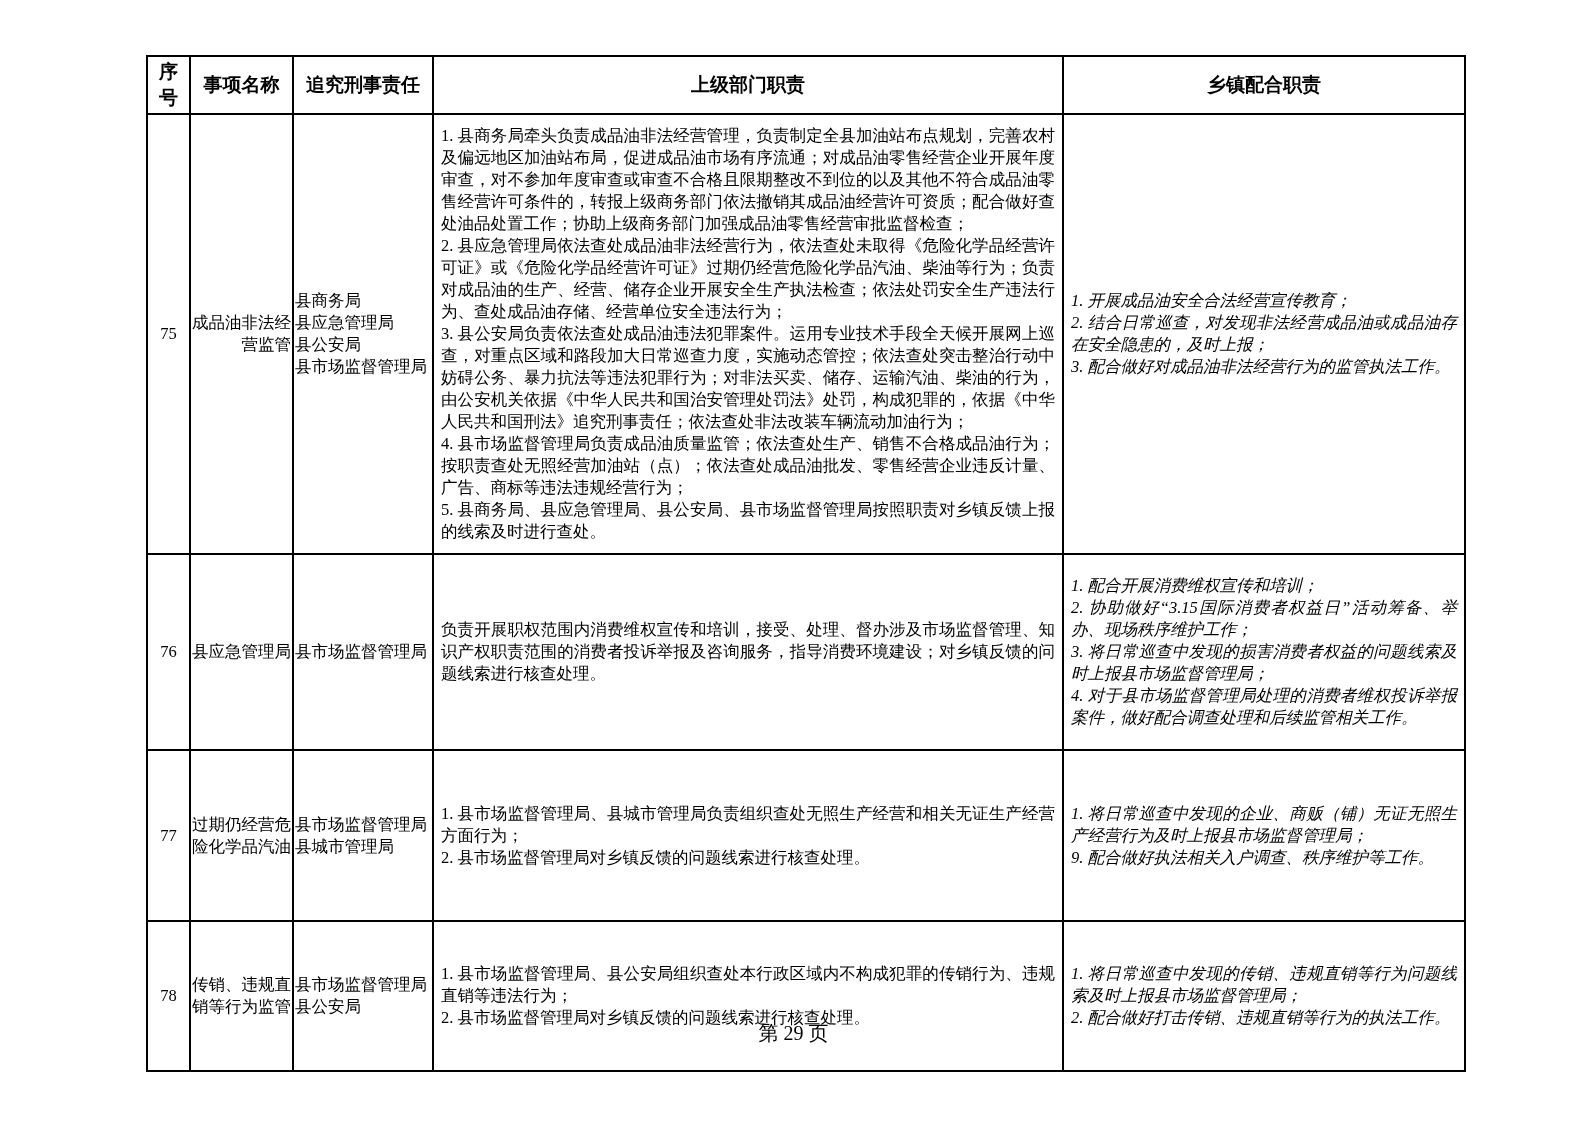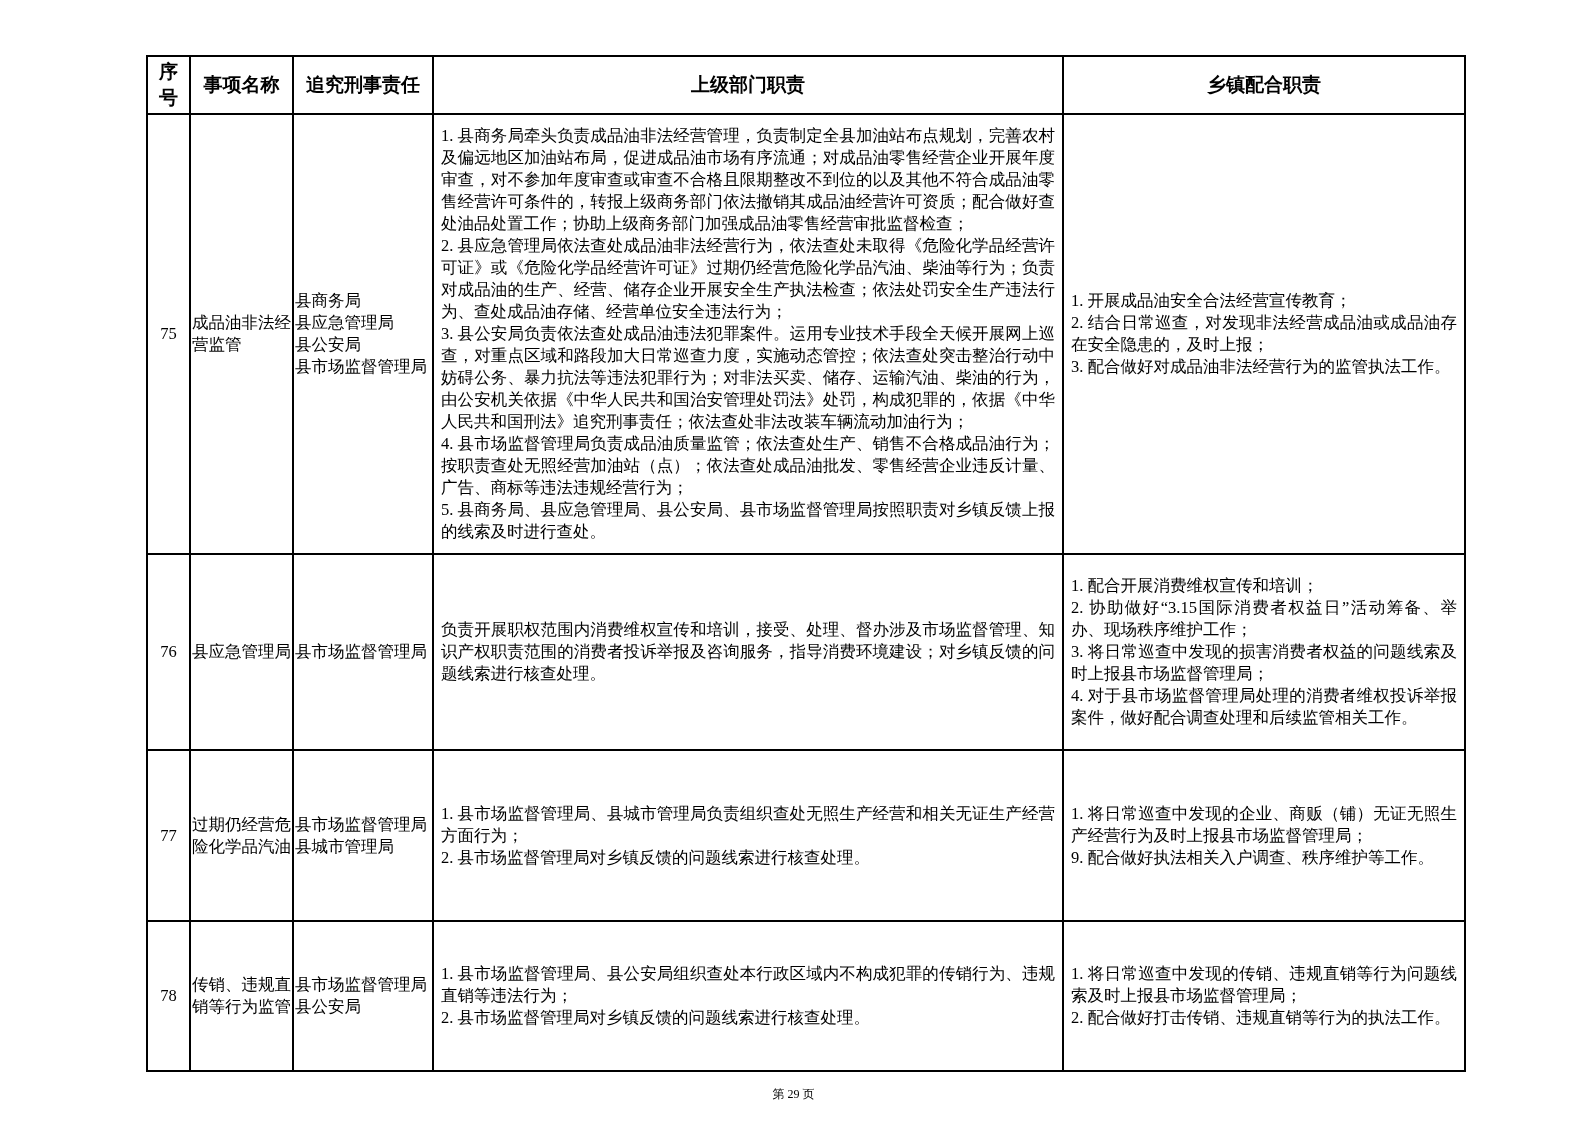--- a/index.html
+++ b/index.html
@@ -32,36 +32,36 @@
     font-weight: bold;
     font-size: 19px;
     text-align: center;
     padding: 2px;
   }
   .duty-table td {
     font-size: 16.5px;
     line-height: 22px;
   }
   .c-seq   { text-align: center; border-radius: 11px; }
-  .c-name  { text-align: left; padding: 2px 1px; }
+  .c-name  { text-align: right; padding: 2px 1px; }
   .c-dept  { text-align: left; white-space: pre-line; padding: 2px 1px; }
   .c-sup   { text-align: justify; white-space: pre-line; padding: 4px 7px; }
-  .c-town  { text-align: justify; white-space: pre-line; padding: 20px 7px; }
+  .c-town  { text-align: justify; white-space: pre-line; padding: 20px 7px; font-style: italic; }
   tr.hdr { height: 42px; }
   tr.r0  { height: 440px; }
   tr.r1  { height: 182px; }
   tr.r2  { height: 171px; }
   tr.r3  { height: 150px; }
   .footer {
     position: absolute;
     left: 0;
-    top: 1086px;
+    top: 1020px;
     width: 100%;
     text-align: center;
-    font-size: 12px;
+    font-size: 20px;
   }
 </style>
 </head>
 <body>
 
 <div class="page">
 
   <table class="duty-table">
     <colgroup>
       <col style="width:43px">

